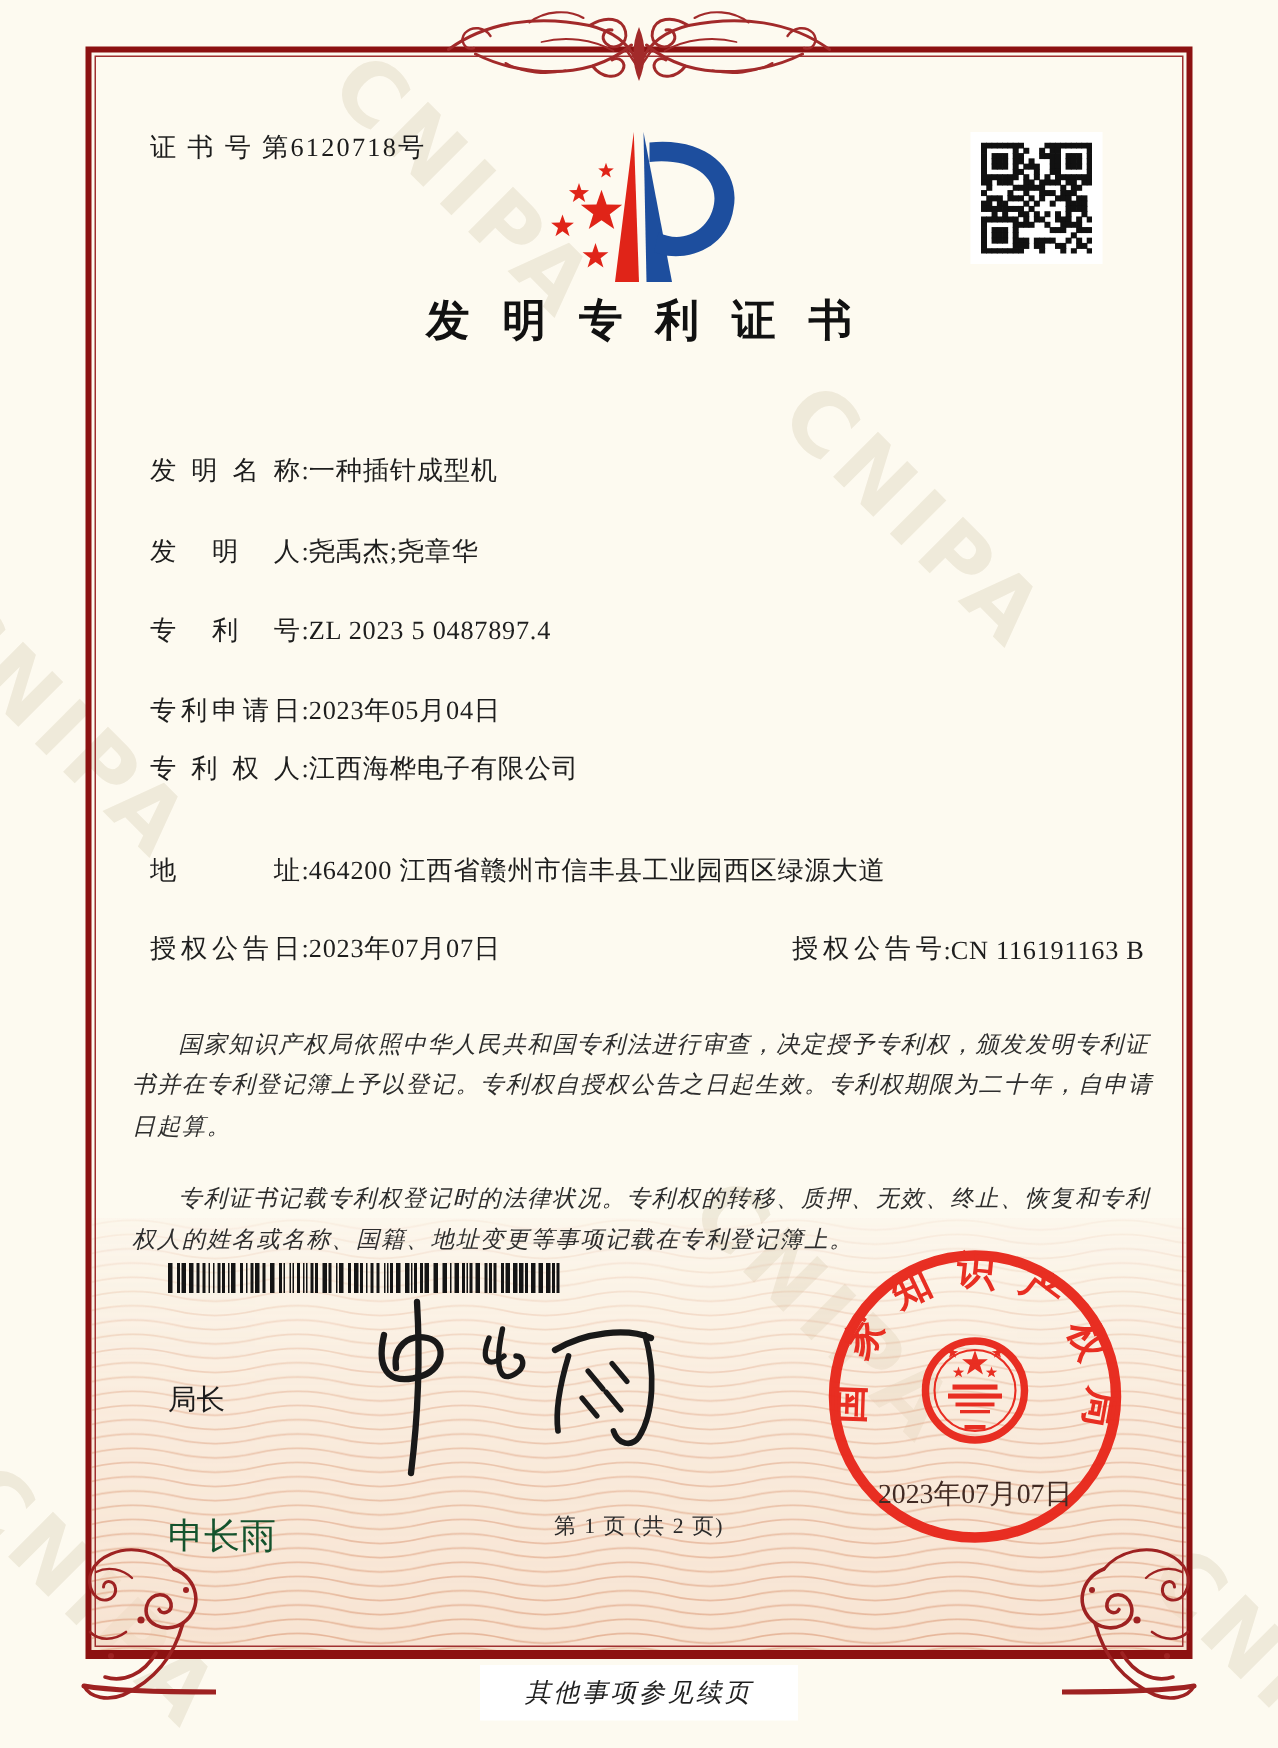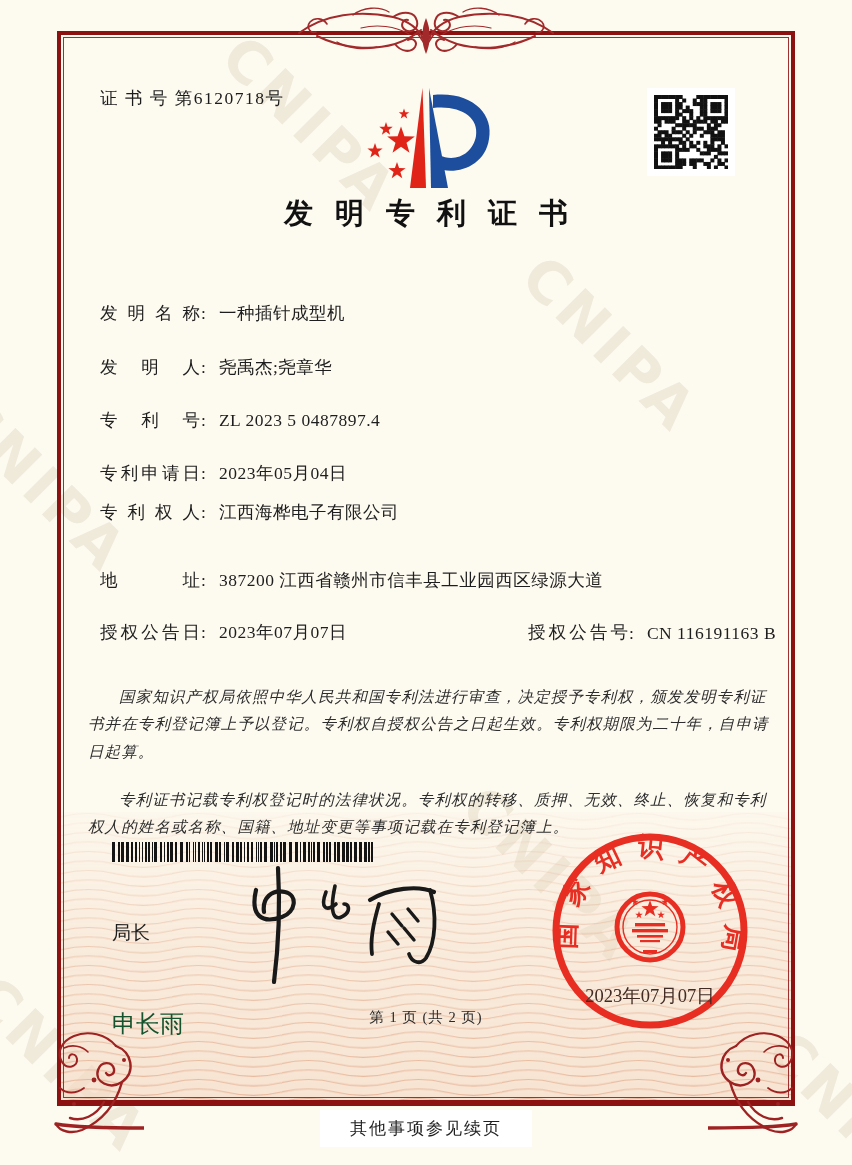--- a/index.html
+++ b/index.html
@@ -25,39 +25,39 @@
   .qrbox { position:absolute; left:647px; top:88px; width:88px; height:88px; background:#ffffff; z-index:2;
            display:flex; align-items:center; justify-content:center; }
   .logo { position:absolute; left:352px; top:78px; z-index:2; }
   .title { position:absolute; left:0; top:194px; width:100%; text-align:center; font-size:29px; font-weight:600;
            letter-spacing:22px; text-indent:22px; color:#111; z-index:2; }
 
   
   .frow { position:absolute; left:100px; height:24px; font-size:17.5px; color:#1e1e1e; z-index:2; display:flex; align-items:baseline; }
   .flabel { display:inline-block; width:100px; text-align:justify; text-align-last:justify; }
   .fcolon { display:inline-block; margin-left:1px; }
-  .fvalue { display:inline-block; margin-left:13px; letter-spacing:0.5px; white-space:nowrap; }
+  .fvalue { display:inline-block; letter-spacing:0.5px; white-space:nowrap; }
   .frow2 { position:absolute; left:428px; top:0; display:flex; align-items:flex-end; }
 
   
   .paras { position:absolute; left:88px; top:662px; width:682px; z-index:2; font-style:italic;
            font-size:15.5px; line-height:1.76; letter-spacing:1.1px; color:#2d2d2d; }
   .paras p { text-indent:2em; margin-bottom:4px;margin-top:21px; }
 
   .barcode { position:absolute; left:112px; top:842px; z-index:2; }
 
   .signer-title { position:absolute; left:112px; top:920px; font-size:19px; color:#1c1c1c; z-index:2; }
   .signer-name  { position:absolute; left:112px; top:1008px; font-size:24px; color:#14532d; z-index:2; }
   .signature { position:absolute; left:222px; top:862px; z-index:2; }
 
   .seal { position:absolute; left:550px; top:831px; z-index:3; opacity:0.96; }
 
   .pagenum { position:absolute; left:0; top:1008px; width:100%; text-align:center; font-size:14.5px; color:#2a2a2a; z-index:2; letter-spacing:1px; }
   .note { position:absolute; left:50%; top:1110px; transform:translateX(-50%); background:#ffffff; padding:7px 30px;
-          font-size:17px; letter-spacing:2px; color:#1f1f1f; z-index:4; white-space:nowrap; }
+          font-style:italic; font-size:17px; letter-spacing:2px; color:#1f1f1f; z-index:4; white-space:nowrap; }
 </style>
 </head>
 <body>
 
 <div class="page">
 
   <div class="wm" style="left:200px; top:90px;">CNIPA</div>
   <div class="wm" style="left:500px; top:310px;">CNIPA</div>
   <div class="wm" style="left:-70px; top:450px;">CNIPA</div>
   <div class="wm" style="left:440px; top:840px;">CNIPA</div>
@@ -422,21 +422,21 @@
     <span class="fvalue">2023年05月04日</span>
   </div>
   <div class="frow" style="top:500px">
     <span class="flabel">专利权人</span>
       <span class="fcolon">:</span>
     <span class="fvalue">江西海桦电子有限公司</span>
   </div>
   <div class="frow" style="top:568px">
     <span class="flabel">地址</span>
       <span class="fcolon">:</span>
-    <span class="fvalue">387200 江西省赣州市信丰县工业园西区绿源大道</span>
+    <span class="fvalue">464200 江西省赣州市信丰县工业园西区绿源大道</span>
   </div>
   <div class="frow" style="top:620px; width:670px;">
     <span class="flabel">授权公告日</span>
       <span class="fcolon">:</span>
     <span class="fvalue">2023年07月07日</span>
     <span class="frow2">
       <span class="flabel">授权公告号</span>
         <span class="fcolon">:</span>
       <span class="fvalue">CN 116191163 B</span>
     </span>

